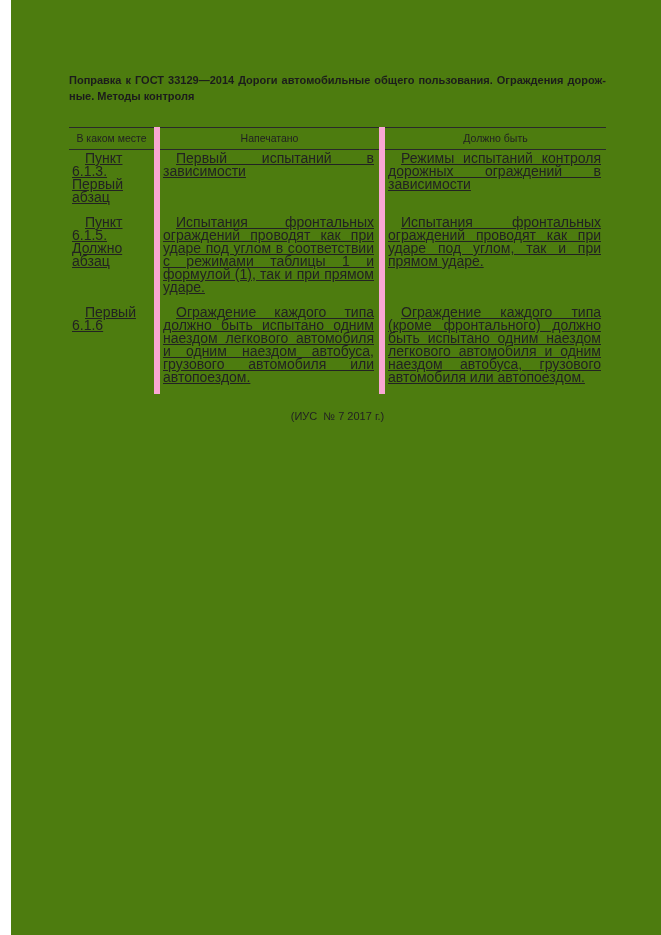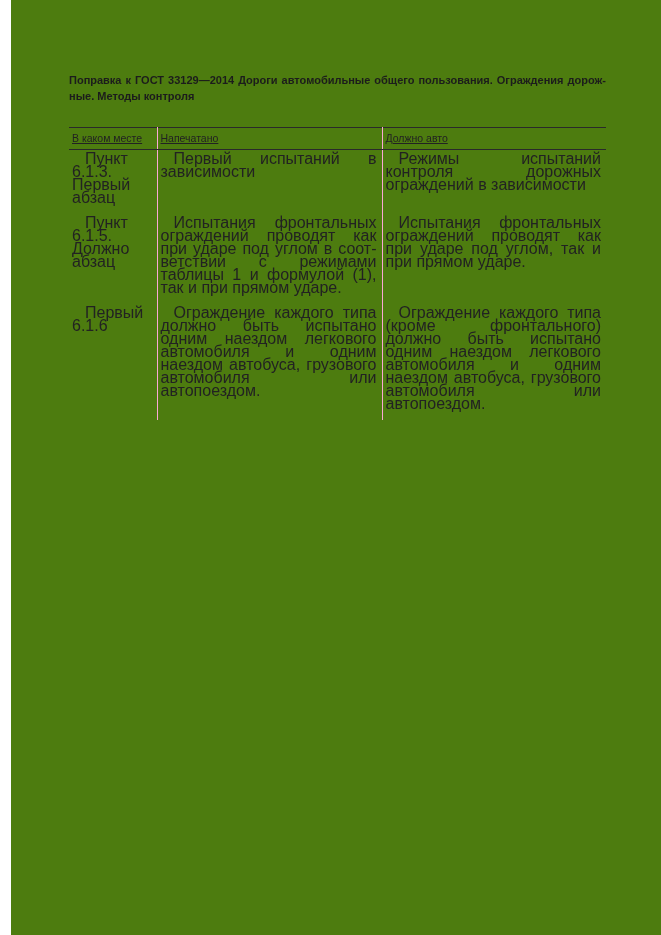--- a/index.html
+++ b/index.html
@@ -43,37 +43,37 @@
     margin-top: 23px;
     border-top: 1.5px solid #2a2a2a;
   }
   col.col-place    { width: 88px; }
   col.col-printed  { width: 225px; }
   col.col-shouldbe { width: 224px; }
   .correction-table th {
     font-weight: normal;
     font-size: 10.5px;
     line-height: 13px;
-    text-align: left;
+    text-align: center;
     padding: 4px 3px;
     border-bottom: 1.5px solid #2a2a2a;
     color: #222;
-    text-decoration: underline;
   }
   .correction-table td {
     vertical-align: top;
-    font-size: 16px;
+    font-size: 14px;
     line-height: 13px;
     text-align: justify;
     padding: 2px 5px 10px 3px;
     color: #222;
+    text-decoration: underline;
   }
   .correction-table th + th,
   .correction-table td + td {
-    border-left: 1px solid #f9a8d4;
+    border-left: 6px solid #f9a8d4;
   }
   .correction-table td p {
     margin: 0;
     text-indent: 13px;
     hyphens: manual;
   }
   .footer-note {
     margin-top: 15px;
     text-align: center;
     font-size: 11px;
@@ -92,21 +92,21 @@
     <table class="correction-table">
       <colgroup>
         <col class="col-place">
         <col class="col-printed">
         <col class="col-shouldbe">
       </colgroup>
       <thead>
         <tr>
           <th>В каком месте</th>
           <th>Напечатано</th>
-          <th>Должно авто</th>
+          <th>Должно быть</th>
         </tr>
       </thead>
       <tbody>
         <tr>
           <td>
             <p>Пункт 6.1.3. Первый абзац</p>
           </td>
           <td>
             <p>Первый испытаний в зависимости</p>
           </td>
@@ -132,15 +132,16 @@
           <td>
             <p>Ограждение каждого типа должно быть испытано одним наездом легкового автомобиля и одним наездом автобуса, грузового автомобиля или автопоездом.</p>
           </td>
           <td>
             <p>Ограждение каждого типа (кроме фронтального) должно быть испытано одним наездом легкового автомобиля и одним наездом автобуса, грузового авто­мобиля или автопоездом.</p>
           </td>
         </tr>
       </tbody>
     </table>
 
+    <div class="footer-note">(ИУС&nbsp; № 7 2017 г.)</div>
 
   </div>
 </div>
 
 </body></html>

